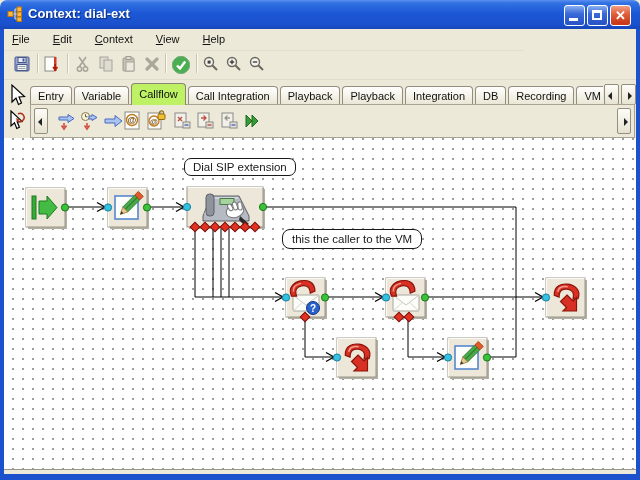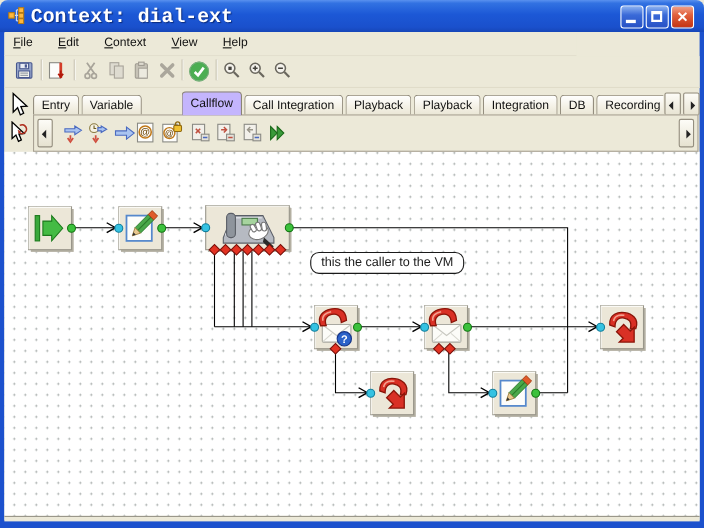--- a/index.html
+++ b/index.html
@@ -2,22 +2,22 @@
 <html><head>
 <meta charset="utf-8">
 <style>
   html,body{margin:0;padding:0;background:#4a6da8;}
   #win{position:relative;width:640px;height:480px;font-family:"Liberation Sans",sans-serif;
        background:#ece9d8;overflow:hidden;}
   
   .titlebar{position:absolute;left:0;top:0;width:640px;height:29px;
     background:linear-gradient(180deg,#5a91ef 0%,#3272e2 10%,#1c58d6 45%,#1a50cc 85%,#1646b8 100%);
     border-radius:7px 7px 0 0;box-sizing:border-box;}
-  .title-text{position:absolute;left:28px;top:6px;color:#fff;font-size:18px;font-weight:bold;
-    text-shadow:1px 1px 1px #0a2a7a;white-space:nowrap;font-family:Liberation Mono, monospace;}
+  .title-text{position:absolute;left:28px;top:6px;color:#fff;font-size:13px;font-weight:bold;
+    text-shadow:1px 1px 1px #0a2a7a;white-space:nowrap;}
   .title-icon{position:absolute;left:7px;top:6px;width:16px;height:16px;}
   .winbtn{position:absolute;top:5px;width:21px;height:21px;border:1px solid #fff;border-radius:3px;
     box-sizing:border-box;background:linear-gradient(180deg,#8ab0f0 0%,#3a6ad8 40%,#2a55c8 90%);}
   .winbtn.close{background:linear-gradient(180deg,#f0a088 0%,#e1603c 40%,#c83a1a 90%);}
   .glyph-min{position:absolute;left:4px;bottom:4px;width:9px;height:3px;background:#fff;}
   .glyph-max{position:absolute;left:4px;top:4px;width:10px;height:10px;box-sizing:border-box;
     border:2px solid #fff;border-top-width:3px;}
   .glyph-x{position:absolute;left:0;top:1px;width:100%;text-align:center;color:#fff;
     font-size:13px;font-weight:bold;line-height:18px;}
   .border-l,.border-r{position:absolute;top:29px;bottom:0;width:4px;background:#1c51cd;}
@@ -32,22 +32,22 @@
   .tbtn{position:absolute;top:2px;width:22px;height:22px;}
   .tbtn svg{position:absolute;left:2px;top:2px;}
   .tsep{position:absolute;top:3px;width:1px;height:19px;background:#c9c4b2;border-right:1px solid #fbfaf4;}
   
   .toolcol{position:absolute;left:4px;top:80px;width:26px;height:60px;background:#ece9d8;}
   .tool-btn{position:absolute;left:1px;width:23px;height:24px;}
   .tabrow{position:absolute;left:30px;top:82px;width:573px;height:23px;overflow:hidden;white-space:nowrap;}
   .tab{display:inline-block;vertical-align:bottom;height:18px;line-height:18px;padding:0 7px;margin:3px 2px 0 0;
     font-size:11px;color:#111;background:linear-gradient(180deg,#ffffff 0%,#f4f1e6 55%,#e9e5d4 100%);
     border:1px solid #948e7f;border-bottom:none;border-radius:4px 4px 0 0;text-align:center;}
-  .tab.active{height:21px;line-height:20px;margin-top:1px;background:#c4b5fd;position:relative;z-index:3;
-    border-color:#8a8474;margin-left:34px;}
+  .tab.active{height:21px;line-height:20px;margin-top:1px;background:#bef264;position:relative;z-index:3;
+    border-color:#8a8474;}
   .tabscroll{position:absolute;top:84px;width:15px;height:21px;background:linear-gradient(180deg,#fdfcf7,#e8e4d3);
     border:1px solid #948e7f;border-radius:2px;box-sizing:border-box;}
   .tri{position:absolute;top:7px;width:0;height:0;border:4px solid transparent;}
   .tri.left{left:3px;border-right-color:#222;border-left-width:0;}
   .tri.right{left:6px;border-left-color:#222;border-right-width:0;}
   .palette{position:absolute;left:30px;top:104px;width:605px;height:34px;background:#ece9d8;
     border:1px solid #a9a294;box-sizing:border-box;z-index:2;}
   .pal-scroll{position:absolute;top:3px;width:14px;height:26px;background:linear-gradient(180deg,#fdfcf7,#e6e2d0);
     border:1px solid #948e7f;border-radius:2px;box-sizing:border-box;}
   .pal-ico{position:absolute;top:5px;width:21px;height:22px;}
@@ -441,19 +441,20 @@
       <g transform="translate(444,200)">
         <use href="#nodebox"></use>
         <g transform="translate(3,3)">
             <use href="#pencilpage"></use>
           </g>
         <use href="#indot" x="0" y="19.5"></use>
         <use href="#outdot" x="39" y="19.5"></use>
       </g>
     </svg>
 
+    <div class="flow-label" style="left:180px;top:20px;">Dial SIP extension</div>
     <div class="flow-label" style="left:278px;top:91px;border-radius:8px;padding:3px 9px;">
       <div>this the caller to the VM</div>
     </div>
   </div>
 
   <div class="bottom-groove"></div>
 </div>
 
 </body></html>

